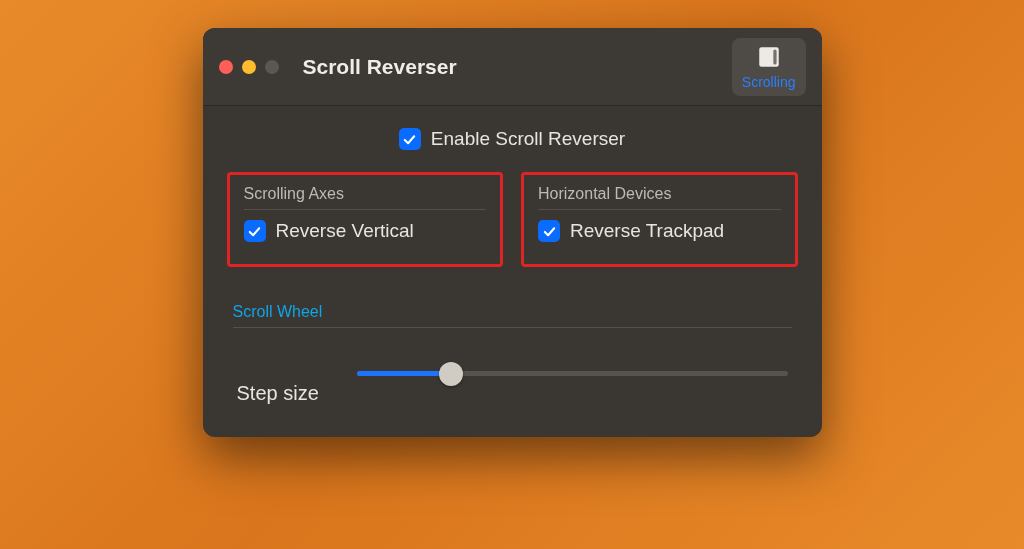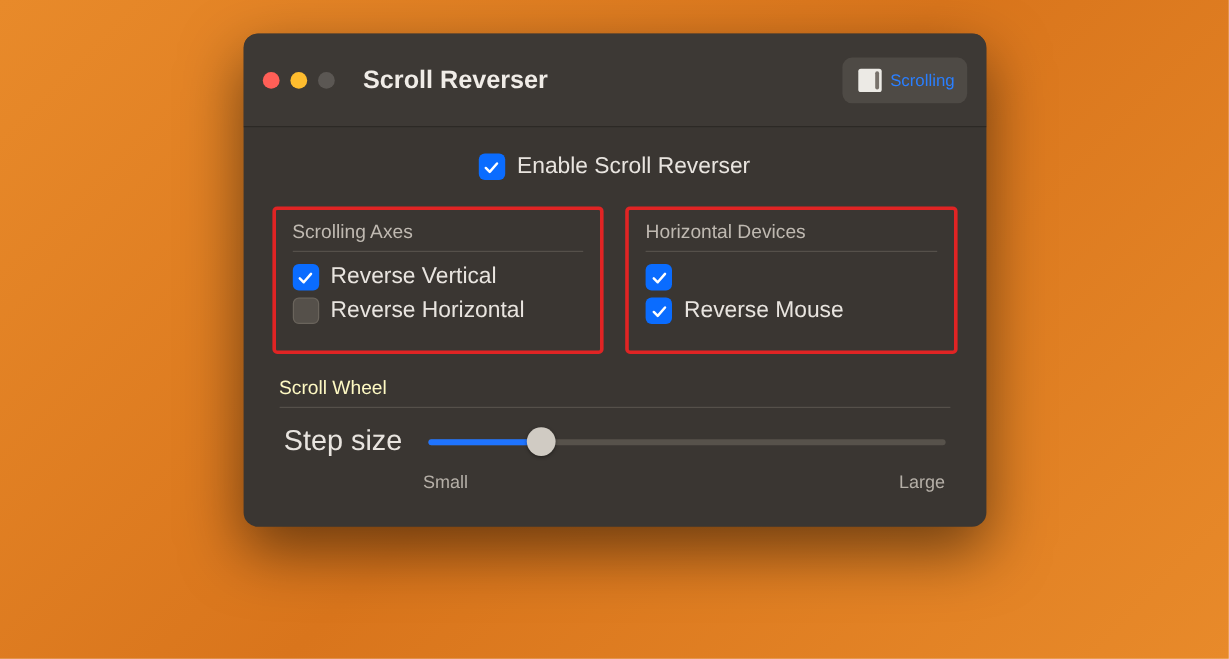--- a/index.html
+++ b/index.html
@@ -47,21 +47,21 @@
       color: #f0ece7;
       flex: 1;
     }
     .toolbar-tabs {
       display: flex;
       gap: 14px;
       align-items: center;
     }
     .tab {
       display: flex;
-      flex-direction: row;
+      flex-direction: column;
       align-items: center;
       padding: 6px 10px;
       border-radius: 8px;
       font-size: 13px;
       color: #bdb8b2;
       gap: 4px;
       min-width: 60px;
     }
     .tab.active {
       background: #4e4a45;
@@ -92,21 +92,21 @@
       background: #0a6cff;
     }
     .checkbox.unchecked {
       background: #55504a;
       border: 1px solid #6a645c;
     }
     .checkbox svg { width: 15px; height: 15px; }
     .groups {
       display: flex;
       gap: 18px;
-      margin-bottom: 20px;
+      margin-bottom: 36px;
     }
     .group {
       flex: 1;
       border: 3px solid #e02424;
       border-radius: 4px;
       padding: 10px 14px 16px 14px;
     }
     .group-title {
       font-size: 16px;
       color: #bfb9b1;
@@ -119,34 +119,35 @@
       align-items: flex-end;
       gap: 10px;
       font-size: 19px;
       margin: 6px 0;
     }
     .wheel-section {
       padding: 0 6px;
     }
     .wheel-title {
       font-size: 16px;
-      color: #fef9c3;
+      color: #0ea5e9;
       padding-bottom: 6px;
       margin-bottom: 14px;
       border-bottom: 1px solid #55504a;
     }
     .slider-row {
       display: flex;
       align-items: center;
       gap: 20px;
       padding: 0 4px 4px 4px;
     }
     .slider-label {
-      font-size: 24px;
+      font-size: 20px;
       min-width: 100px;
+      margin-top: 40px;
     }
     .slider-wrap { flex: 1; position: relative; }
     .track {
       height: 5px;
       background: #57524b;
       border-radius: 3px;
       position: relative;
     }
     .fill {
       position: absolute; left:0; top:0; bottom:0;
@@ -214,58 +215,43 @@
       <div class="group">
         <div class="group-title">Scrolling Axes</div>
         <div class="option-row">
           <span class="checkbox checked">
             <svg viewBox="0 0 16 16">
                 <path d="M3 8.5 L6.5 12 L13 4.5" stroke="#fff" stroke-width="2.2" fill="none" stroke-linecap="round" stroke-linejoin="round"></path>
               </svg>
           </span>
           <span>Reverse Vertical</span>
         </div>
-        <div class="option-row">
-          <span class="checkbox unchecked"></span>
-          <span>Reverse Horizontal</span>
-        </div>
       </div>
 
       <div class="group">
         <div class="group-title">Horizontal Devices</div>
         <div class="option-row">
           <span class="checkbox checked">
             <svg viewBox="0 0 16 16">
                 <path d="M3 8.5 L6.5 12 L13 4.5" stroke="#fff" stroke-width="2.2" fill="none" stroke-linecap="round" stroke-linejoin="round"></path>
               </svg>
           </span>
-        </div>
-        <div class="option-row">
-          <span class="checkbox checked">
-            <svg viewBox="0 0 16 16">
-                <path d="M3 8.5 L6.5 12 L13 4.5" stroke="#fff" stroke-width="2.2" fill="none" stroke-linecap="round" stroke-linejoin="round"></path>
-              </svg>
-          </span>
-          <span>Reverse Mouse</span>
+          <span>Reverse Trackpad</span>
         </div>
       </div>
 
     </div>
 
     <div class="wheel-section">
       <div class="wheel-title">Scroll Wheel</div>
       <div class="slider-row">
         <div class="slider-label">Step size</div>
         <div class="slider-wrap">
           <div class="track">
             <div class="fill"></div>
             <div class="thumb"></div>
           </div>
         </div>
       </div>
-      <div class="slider-bounds">
-        <span>Small</span>
-        <span>Large</span>
-      </div>
     </div>
 
   </div>
 </div>
 
 </body></html>

